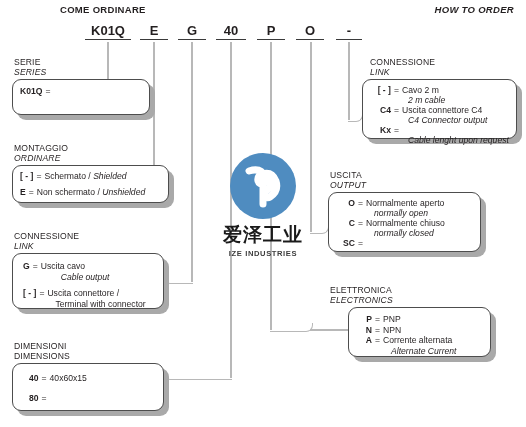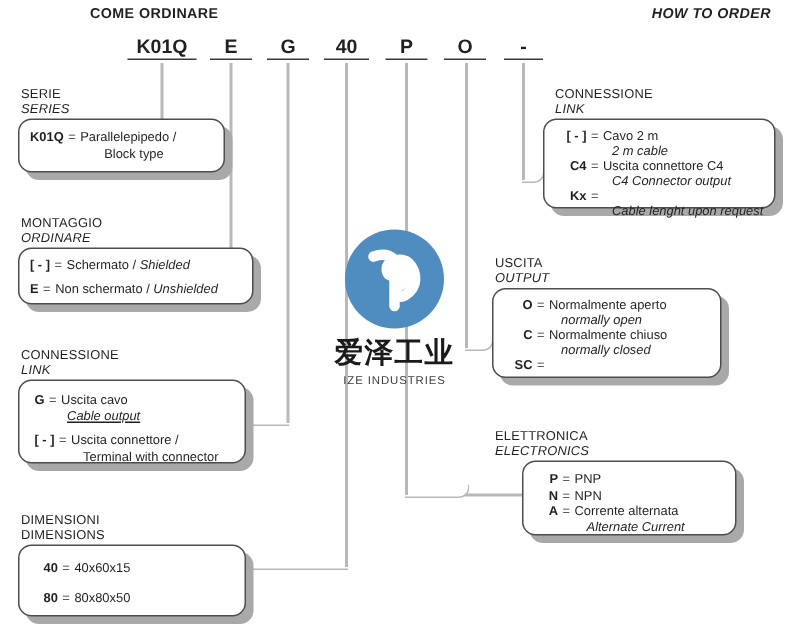--- a/index.html
+++ b/index.html
@@ -76,21 +76,21 @@
 
   
   .wm{left:197px;top:152px;width:132px;text-align:center;z-index:3;pointer-events:none;}
   .wm .circle{position:relative;width:68px;height:68px;margin:0 auto;}
   .wm .cn{
     font-family:"DejaVu Sans",sans-serif;
     font-size:19px;font-weight:bold;color:#1a1a1a;
     letter-spacing:1px;margin-top:2px;
   }
   .wm .en{
-    font-size:7.6px;font-weight:normal;color:#3c3c3c;
+    font-size:7.6px;font-weight:bold;color:#3c3c3c;
     letter-spacing:.6px;margin-top:1px;
   }
 </style>
 </head>
 <body>
 
 <div class="abs hdr-left">COME ORDINARE</div>
 <div class="abs hdr-right">HOW TO ORDER</div>
 
 <div class="abs code" style="left:85px;top:24px;width:46px;">K01Q</div>
@@ -126,24 +126,20 @@
   <div>SERIE</div>
   <div class="it">SERIES</div>
 </div>
 <div class="boxwrap" style="left:12px;top:79px;width:143px;height:41px;">
   <div class="shadow" style="width:138px;height:36px;"></div>
   <div class="box" style="width:138px;height:36px;">
     <div class="inner">
       <div class="row">
         <span class="key">K01Q</span>
         <span class="eq">=</span>
-        <span class="val">
-          <span>Parallelepipedo /</span><br>
-          <span class="ind" style="margin-left:16px;">Block type</span>
-        </span>
       </div>
     </div>
   </div>
 </div>
 
 <div class="abs cat" style="left:14px;top:143px;">
   <div>MONTAGGIO</div>
   <div class="it">ORDINARE</div>
 </div>
 <div class="boxwrap" style="left:12px;top:165px;width:165px;height:44px;">
@@ -170,21 +166,21 @@
 </div>
 <div class="boxwrap" style="left:12px;top:253px;width:160px;height:62px;">
   <div class="shadow" style="width:152px;height:56px;"></div>
   <div class="box" style="width:152px;height:56px;">
     <div class="inner" style="padding:7px 7px 0 10px;">
       <div class="row" style="margin-bottom:6px;">
         <span class="key">G</span>
         <span class="eq">=</span>
         <span class="val">
           <span>Uscita cavo</span><br>
-          <span class="ind it" style="margin-left:4px;text-decoration:underline;">Cable output</span>
+          <span class="ind it" style="margin-left:20px;">Cable output</span>
         </span>
       </div>
       <div class="row">
         <span class="key">[ - ]</span>
         <span class="eq">=</span>
         <span class="val">
           <span>Uscita connettore /</span><br>
           <span class="ind" style="margin-left:8px;">Terminal with connector</span>
         </span>
       </div>
@@ -201,21 +197,20 @@
   <div class="box" style="width:152px;height:48px;">
     <div class="inner" style="padding:9px 7px 0 16px;">
       <div class="row" style="margin-bottom:9px;">
         <span class="key">40</span>
         <span class="eq">=</span>
         <span class="val">40x60x15</span>
       </div>
       <div class="row">
         <span class="key">80</span>
         <span class="eq">=</span>
-        <span class="val">80x80x50</span>
       </div>
     </div>
   </div>
 </div>
 
 <div class="abs cat" style="left:370px;top:57px;">
   <div>CONNESSIONE</div>
   <div class="it">LINK</div>
 </div>
 <div class="boxwrap" style="left:362px;top:79px;width:162px;height:66px;">

